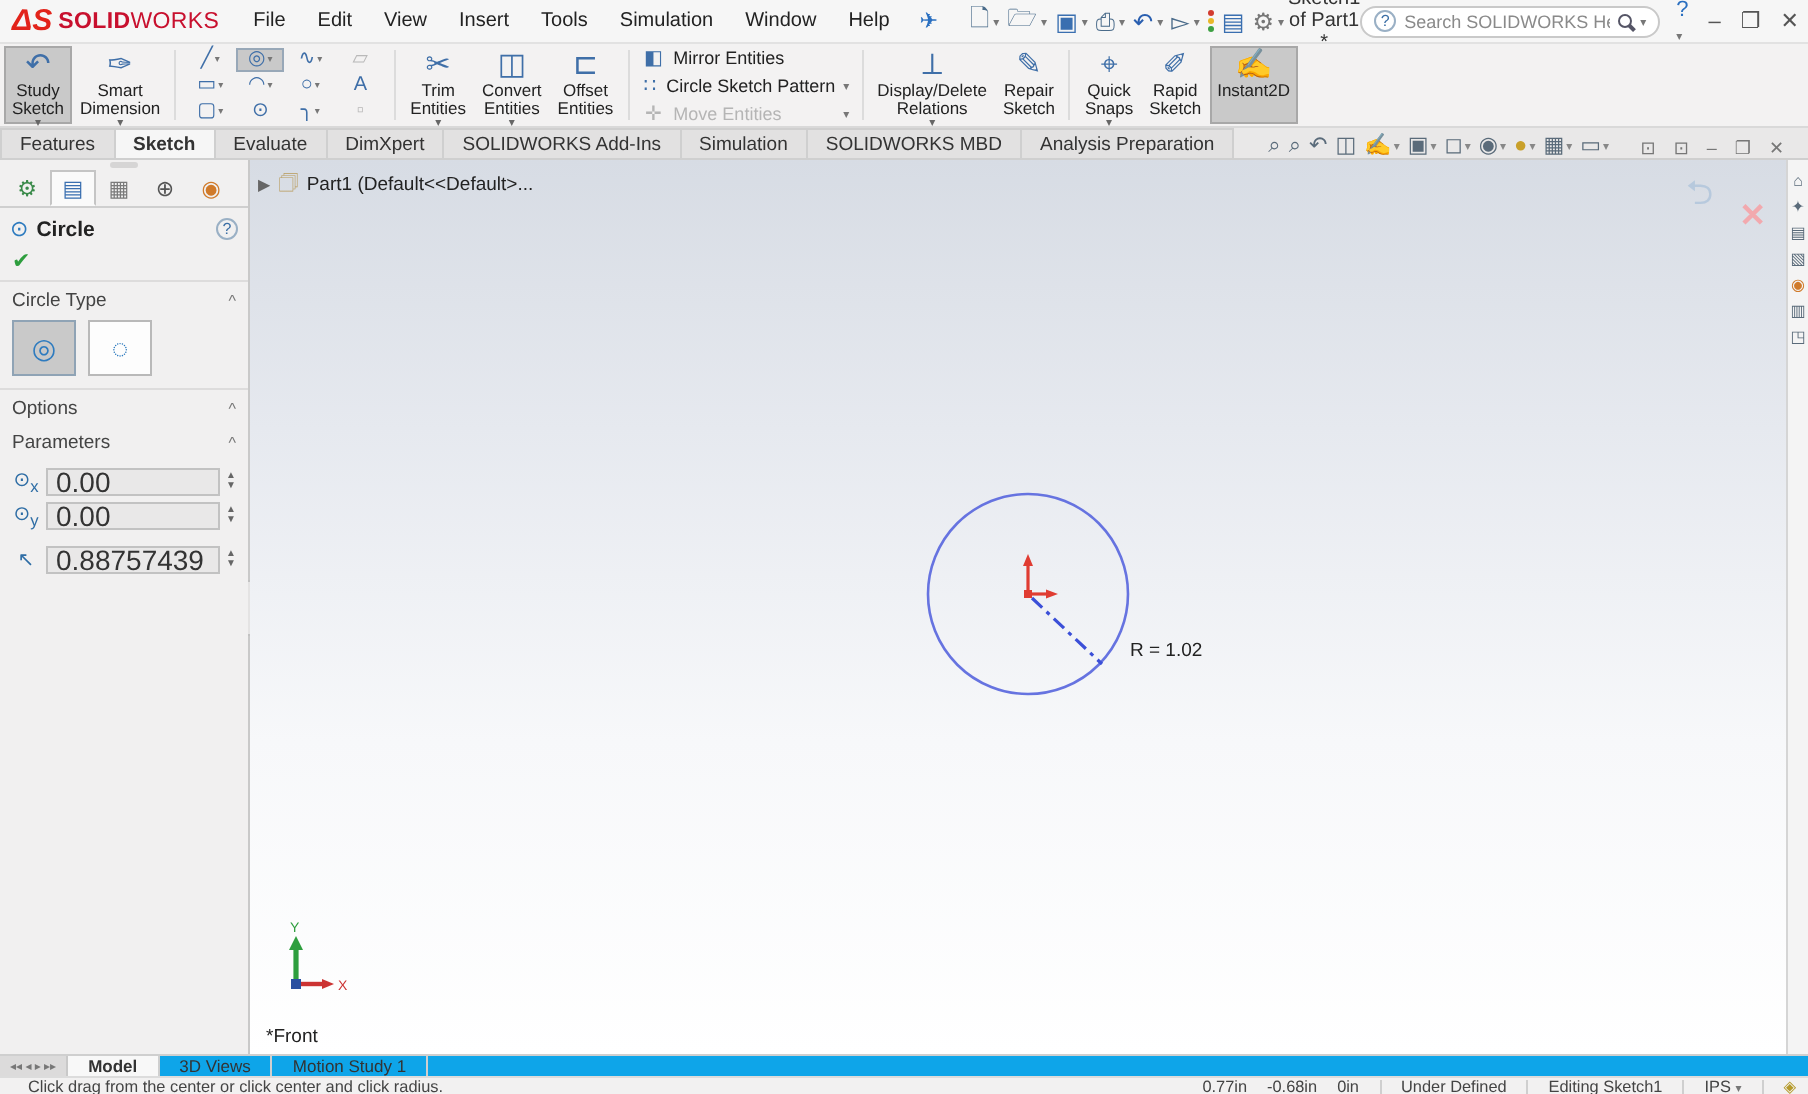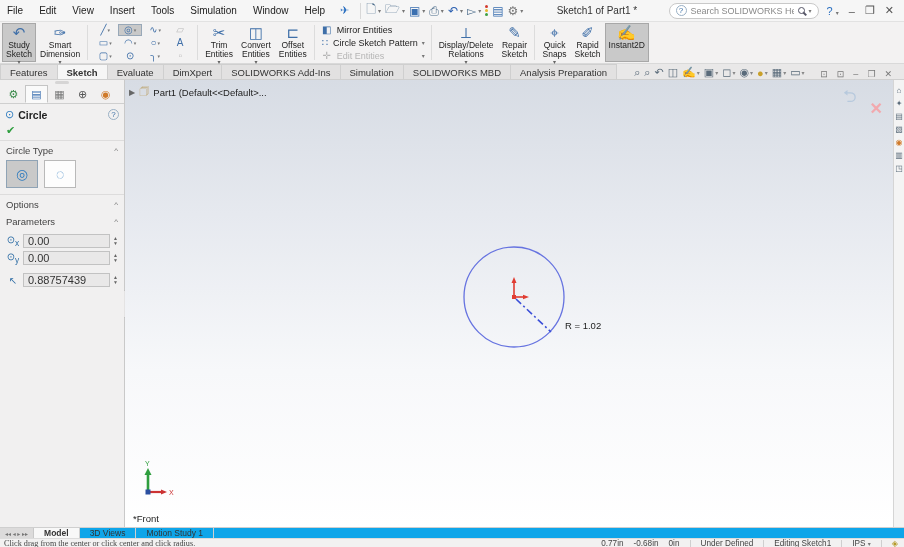--- a/index.html
+++ b/index.html
@@ -83,21 +83,21 @@
   .section-h .chev { margin-left:auto; color:#777; font-size:8px; }
   .section-b { padding:2px 6px 6px; border-bottom:1px solid #dddcdc; }
   .cbtn { width:32px; height:28px; border:1px solid #b9b9b9; background:#fdfdfd; display:inline-flex;
     align-items:center; justify-content:center; margin-right:6px; font-size:14px; color:#2e7bbf; }
   .cbtn.sel { background:#c9c9c9; border:1px solid #8fa3b5; }
   .checkrow { display:flex; align-items:center; gap:4px; padding:2px 0 2px 10px; color:#555; font-size:9.5px; }
   .checkbox { width:9px; height:9px; border:1px solid #9a9a9a; background:#fff; }
   .param-row { display:flex; align-items:center; gap:3px; margin:3px 0; }
   .param-row .pic { width:14px; font-size:10px; color:#2e6da5; text-align:center; }
   .pfield { flex:1; height:14px; background:#e9e8e8; border:1px solid #c2c2c2;
-    font-size:11px; color:#333; display:flex; align-items:center; padding-left:4px; }
+    font-size:14px; color:#333; display:flex; align-items:center; padding-left:4px; }
   .spin { display:flex; flex-direction:column; font-size:5px; color:#666; line-height:5px; }
   #panel-handle { position:absolute; right:-6px; top:210px; width:6px; height:28px;
     background:#e4e3e3; border:1px solid #c2c2c2; border-left:none; font-size:6px; color:#888;
     display:flex; align-items:center; justify-content:center; }
 
   
   #viewport { left:125px; top:80px; width:768px; height:447px;
     background:linear-gradient(180deg,#d7dce4 0%,#e6e9ef 30%,#f7f8fa 65%,#ffffff 100%); overflow:hidden; }
   #tree { position:absolute; left:4px; top:3px; display:flex; align-items:center; gap:4px;
     font-size:9.5px; color:#222; }
@@ -118,32 +118,36 @@
   #bottomtabs { left:0; top:527px; width:904px; height:11px; background:#0ea5e9;
     border-top:1px solid #cfcfcf; display:flex; align-items:stretch; font-size:8.5px; }
   #medianav { display:flex; align-items:center; gap:3px; background:#dcdbdb; padding:0 5px;
     color:#777; font-size:6px; border-right:1px solid #c9c9c9; }
   .btab { display:flex; align-items:center; padding:0 10px; border-right:1px solid #cfcfcf; color:#333; }
   .btab.active { background:#f8f8f8; font-weight:bold; }
 
   
   #statusbar { left:0; top:538px; width:904px; height:9px; background:#f2f1f1;
     border-top:1px solid #dcdcdc; display:flex; align-items:center; font-size:8.2px; color:#444; }
-  #status-hint { padding-left:4px; flex:1; white-space:nowrap;font-family:Liberation Serif, serif; }
+  #status-hint { padding-left:14px; flex:1; white-space:nowrap; }
   #status-right { display:flex; align-items:center; gap:10px; padding-right:6px; }
   #status-right .ssep { width:1px; height:7px; background:#cfcfcf; }
   .traffic { display:inline-flex; flex-direction:column; gap:1px; }
   .traffic i { width:3px; height:3px; border-radius:50%; display:block; }
 </style>
 </head>
 <body>
 
 <div id="stage">
 
   <div id="titlebar" class="abs">
+    <div id="logo">
+      <span class="dslogo">ΔS</span>
+      <span class="solid"><span>SOLID</span><span class="works">WORKS</span></span>
+    </div>
     <div id="menubar">
       <span class="menu-item">File</span>
       <span class="menu-item">Edit</span>
       <span class="menu-item">View</span>
       <span class="menu-item">Insert</span>
       <span class="menu-item">Tools</span>
       <span class="menu-item">Simulation</span>
       <span class="menu-item">Window</span>
       <span class="menu-item">Help</span>
     </div>
@@ -289,21 +293,21 @@
         <span class="ic">◧</span>
         <span class="lb">Mirror Entities</span>
       </div>
       <div class="rowitem">
         <span class="ic">∷</span>
         <span class="lb">Circle Sketch Pattern</span>
         <span class="caret">▾</span>
       </div>
       <div class="rowitem dis">
         <span class="ic">✛</span>
-        <span class="lb">Edit Entities</span>
+        <span class="lb">Move Entities</span>
         <span class="caret">▾</span>
       </div>
     </div>
     <div class="rib-sep"></div>
     <div class="bigbtn" style="min-width:54px">
       <span class="ic">⟂</span>
       <span class="lb"><span>Display/Delete</span><br><span>Relations</span></span>
       <span class="caret">▾</span>
     </div>
     <div class="bigbtn">

